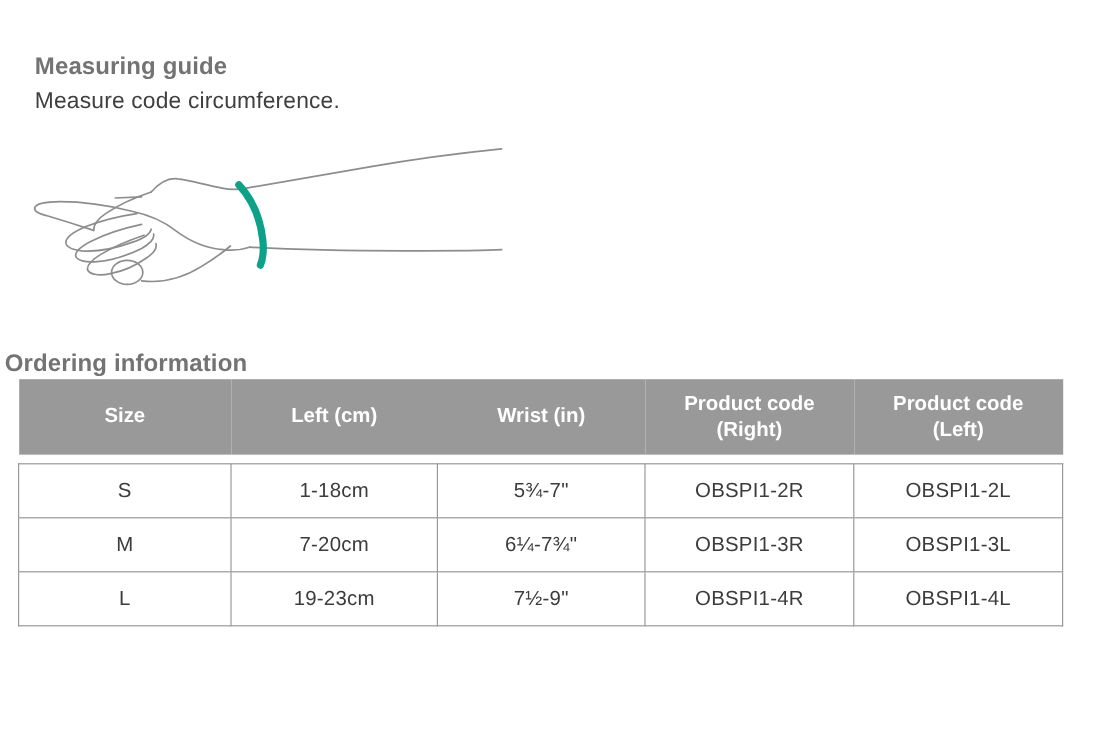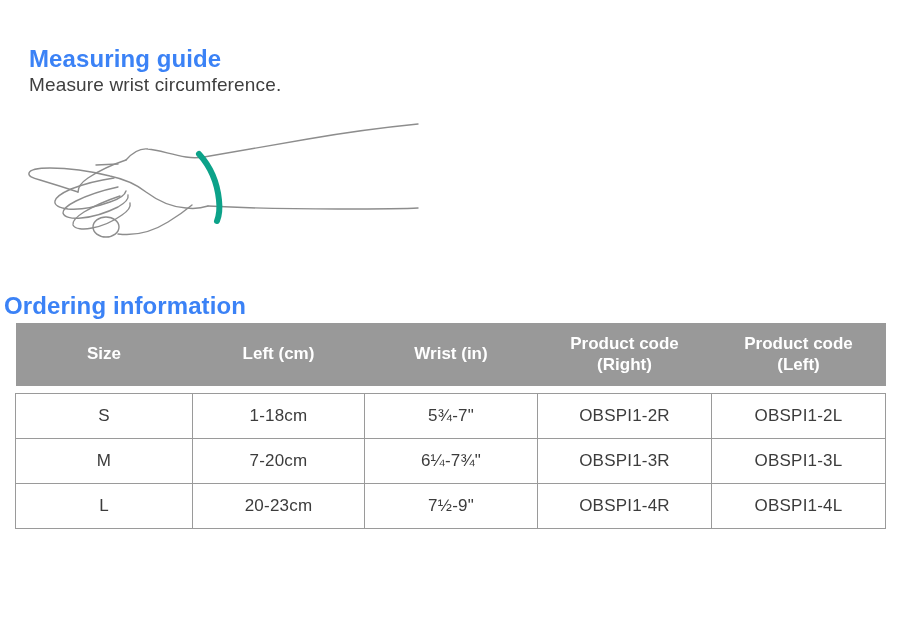--- a/index.html
+++ b/index.html
@@ -12,23 +12,23 @@
     background: #ffffff;
     font-family: "Liberation Sans", sans-serif;
     color: #3c3c3c;
     overflow: hidden;
     position: relative;
   }
 
   
   .section-heading {
     position: absolute;
-    font-size: 24px;
+    font-size: 20px;
     font-weight: bold;
-    color: #3b82f6;
+    color: #737373;
     letter-spacing: 0.1px;
     white-space: nowrap;
   }
   #measuring-guide-heading {
     left: 29px;
     top: 45px;
   }
   #measuring-guide-text {
     position: absolute;
     left: 29px;
@@ -50,21 +50,21 @@
 
   
   #ordering-information-heading {
     left: 4px;
     top: 292px;
   }
 
   #ordering-table-wrap {
     position: absolute;
     left: 15px;
-    top: 323px;
+    top: 316px;
     width: 870px;
   }
   table.order-table {
     border-collapse: collapse;
     table-layout: fixed;
     width: 870px;
     font-size: 16px;
   }
   table.order-table col.c-size   { width: 177px; }
   table.order-table col.c-cm     { width: 172px; }
@@ -100,21 +100,21 @@
     padding: 0 4px;
     background: #ffffff;
     letter-spacing: 0.2px;
   }
 </style>
 </head>
 <body>
 
 <div class="section-heading" id="measuring-guide-heading">Measuring guide</div>
 
-<div id="measuring-guide-text">Measure wrist circumference.</div>
+<div id="measuring-guide-text">Measure code circumference.</div>
 
 <svg id="wrist-illustration" viewBox="0 0 420 135" width="420" height="135" xmlns="http://www.w3.org/2000/svg">
 
   <g fill="none" stroke="#8d8d8d" stroke-width="1.4" stroke-linecap="round" stroke-linejoin="round">
 
     <path d="M186,49 C215,44 250,38 290,31 C330,24 370,19 400,16"></path>
 
     <path d="M108,52 C115,44 122,40 130,41 C140,42 152,46 168,49 C174,50 180,50 186,49"></path>
 
     <path d="M190,98 C225,100 270,101 320,101 C355,101 385,101 400,100"></path>
@@ -193,20 +193,20 @@
       </tr>
       <tr>
         <td>M</td>
         <td>7-20cm</td>
         <td>6¼-7¾"</td>
         <td>OBSPI1-3R</td>
         <td>OBSPI1-3L</td>
       </tr>
       <tr>
         <td>L</td>
-        <td>20-23cm</td>
+        <td>19-23cm</td>
         <td>7½-9"</td>
         <td>OBSPI1-4R</td>
         <td>OBSPI1-4L</td>
       </tr>
     </tbody>
   </table>
 </div>
 
 </body></html>

